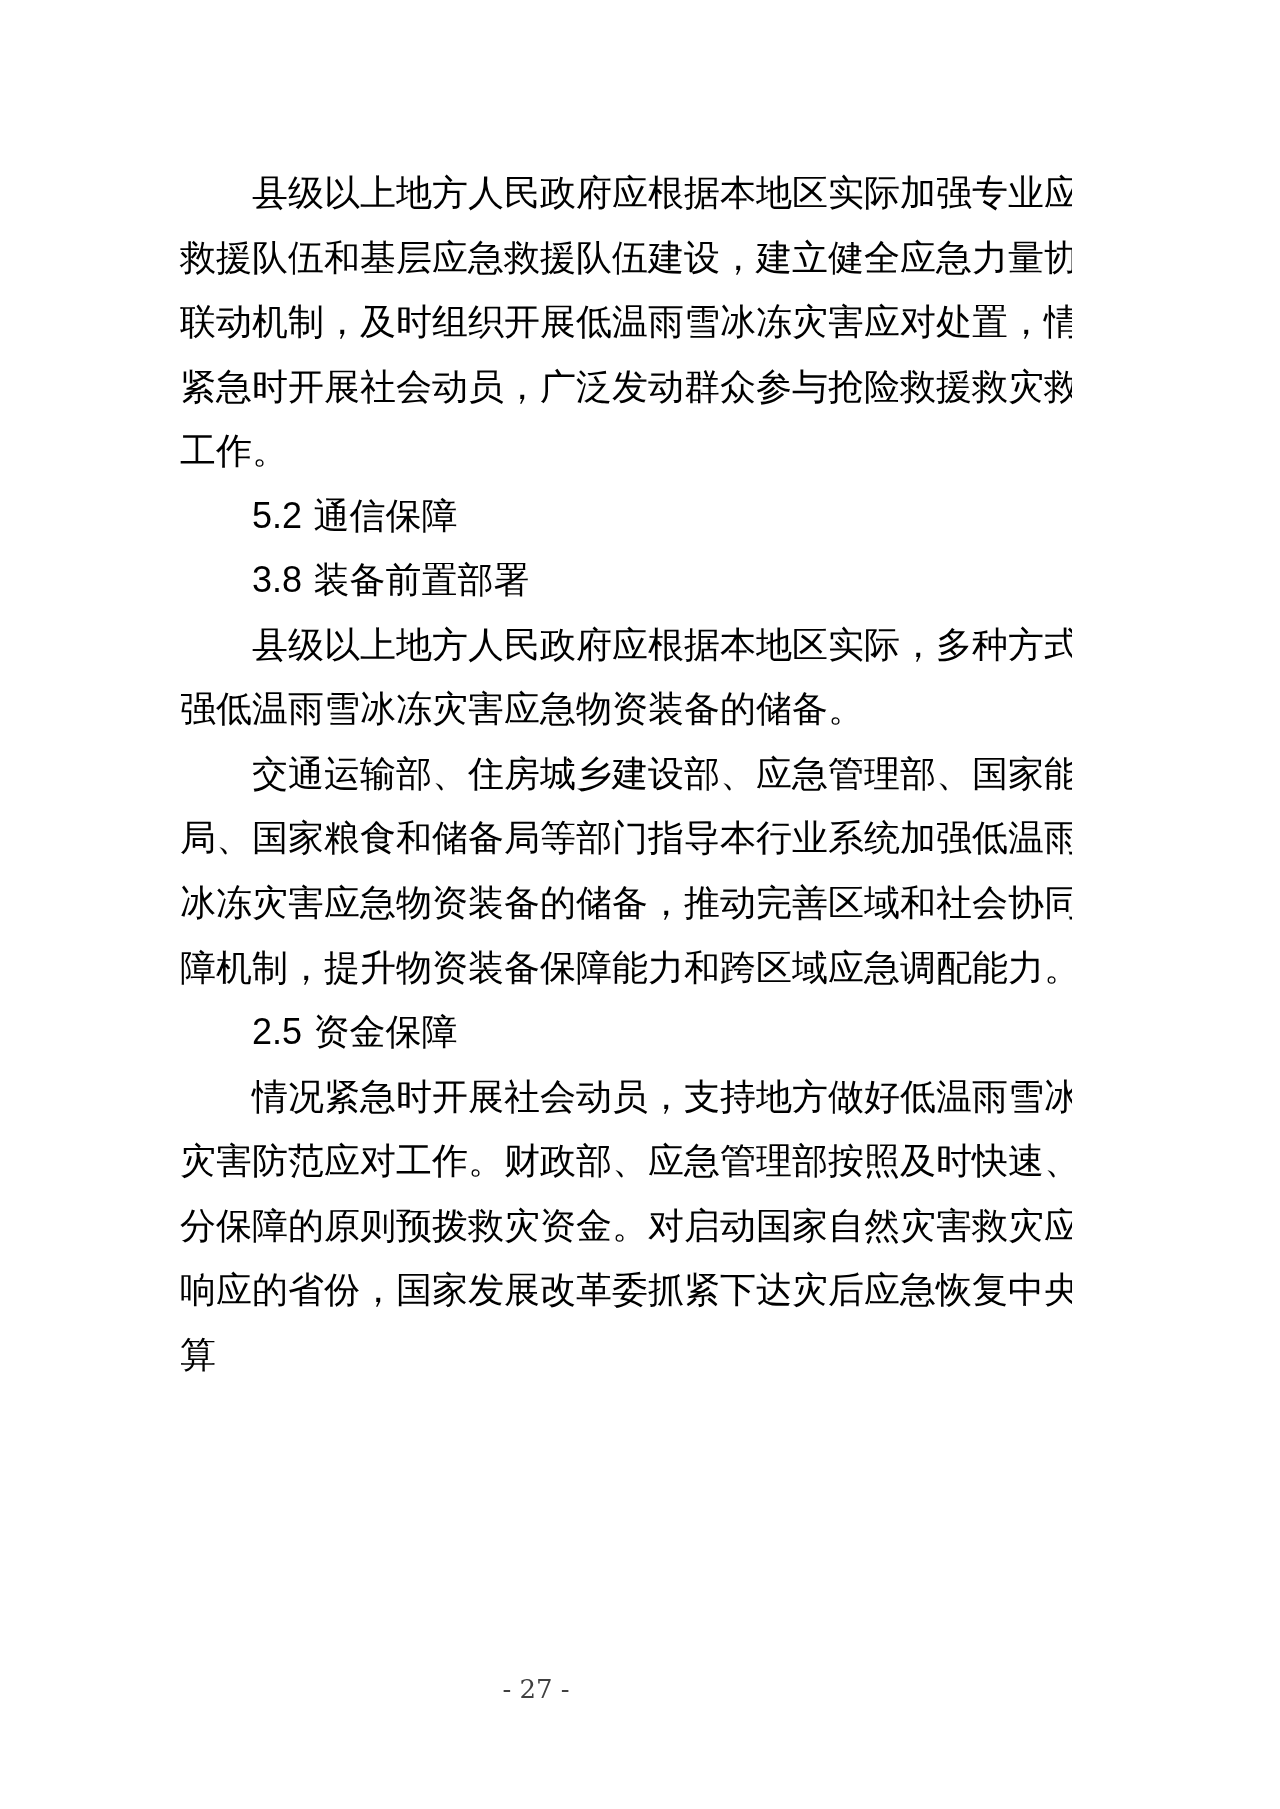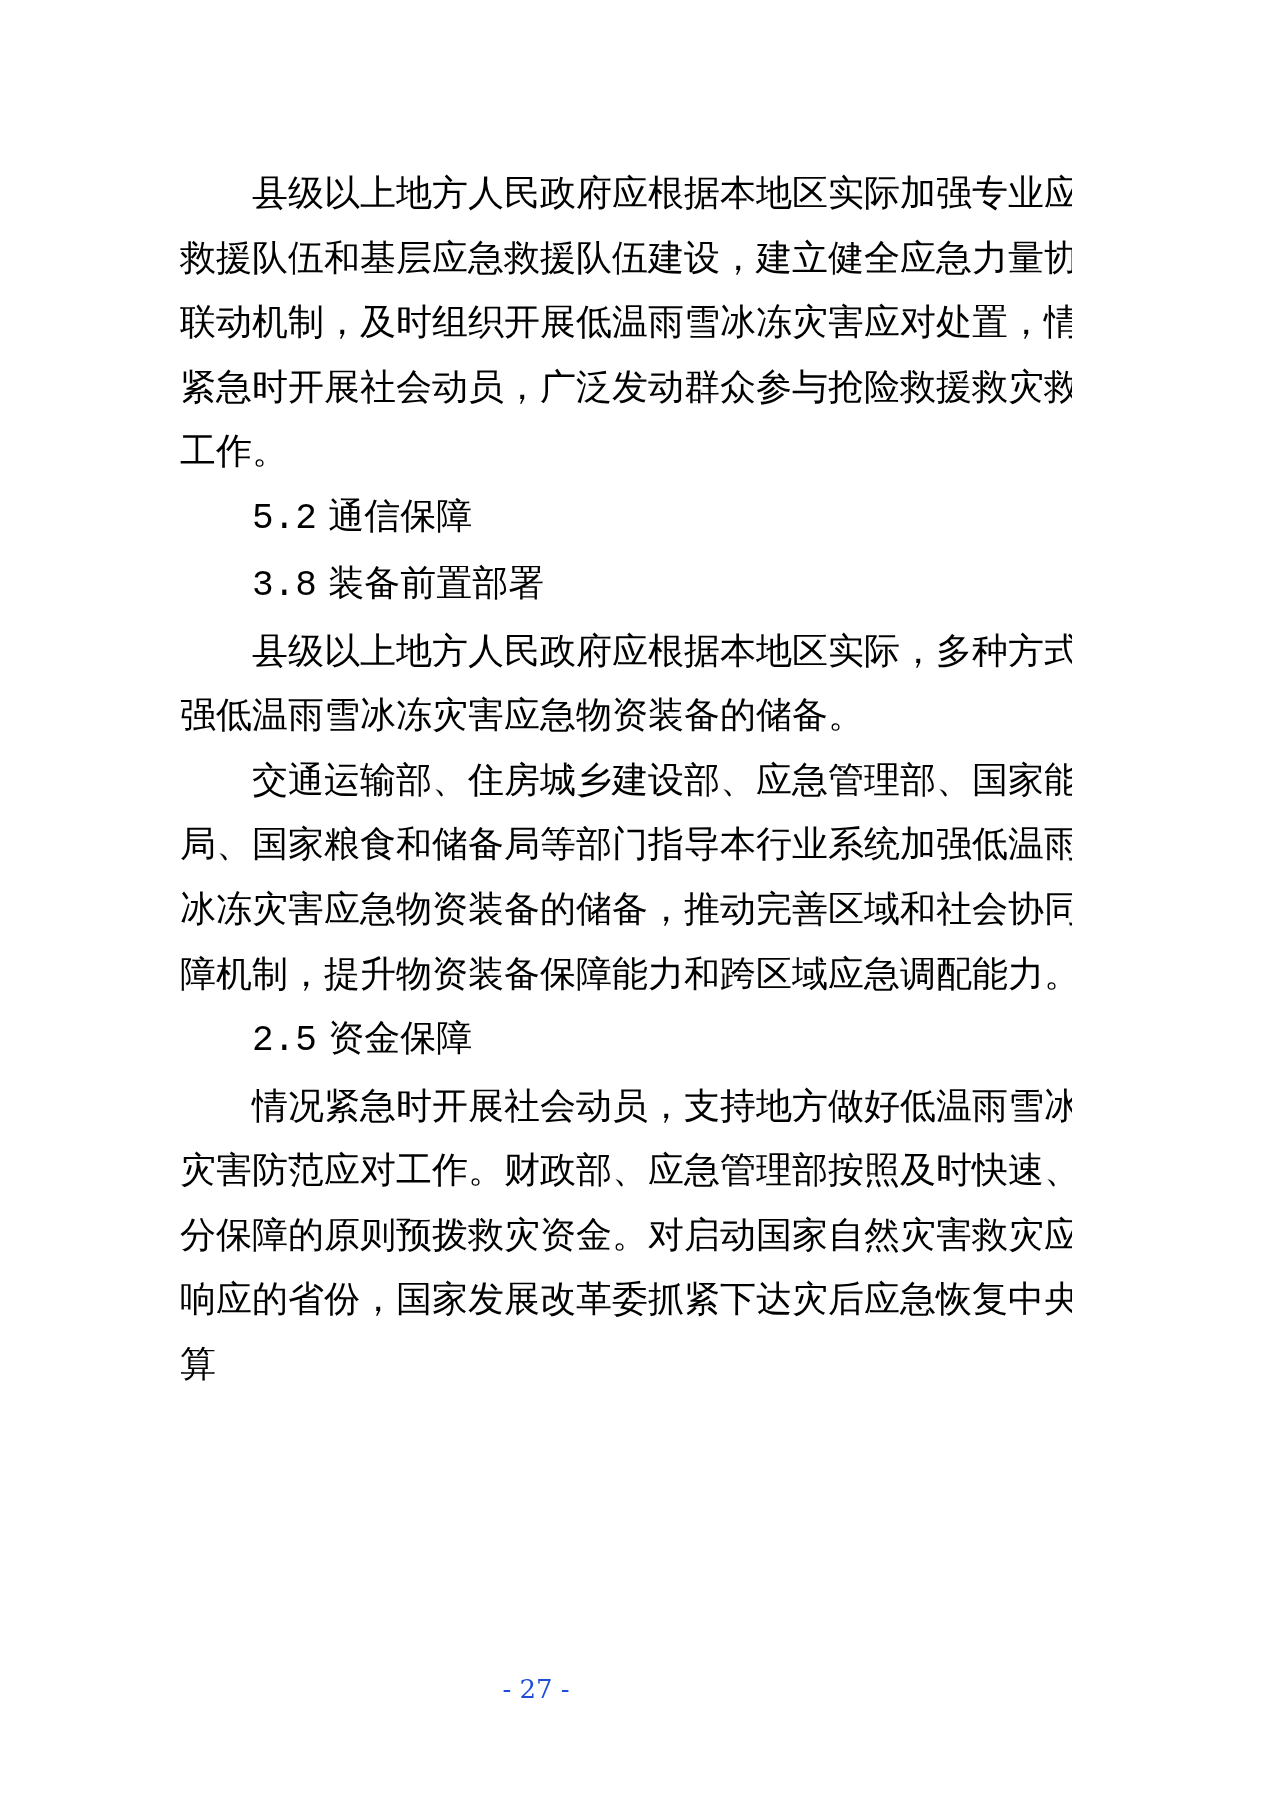--- a/index.html
+++ b/index.html
@@ -25,33 +25,33 @@
     line-height: 64.55px;
     text-align: justify;
     color: #000000;
   }
   .doc-body p {
     margin: 0;
     padding: 0;
     text-indent: 72px;
   }
   .heading .num {
-    font-family: Liberation Mono, monospace;
+    font-family: Liberation Sans, sans-serif;
     margin-right: 0.32em;
   }
   .page-number {
     position: absolute;
     left: 0;
     top: 1674px;
     width: 100%;
     text-align: center;
     font-family: "DejaVu Serif", serif;
     font-size: 26px;
     line-height: 30px;
-    color: #1d4ed8;
+    color: #404040;
   }
 </style>
 </head>
 <body>
 
 <div class="page">
   <div class="doc-body">
 
     <p class="para">县级以上地方人民政府应根据本地区实际加强专业应急救援队伍和基层应急救援队伍建设，建立健全应急力量协同联动机制，及时组织开展低温雨雪冰冻灾害应对处置，情况紧急时开展社会动员，广泛发动群众参与抢险救援救灾救助工作。</p>
 

